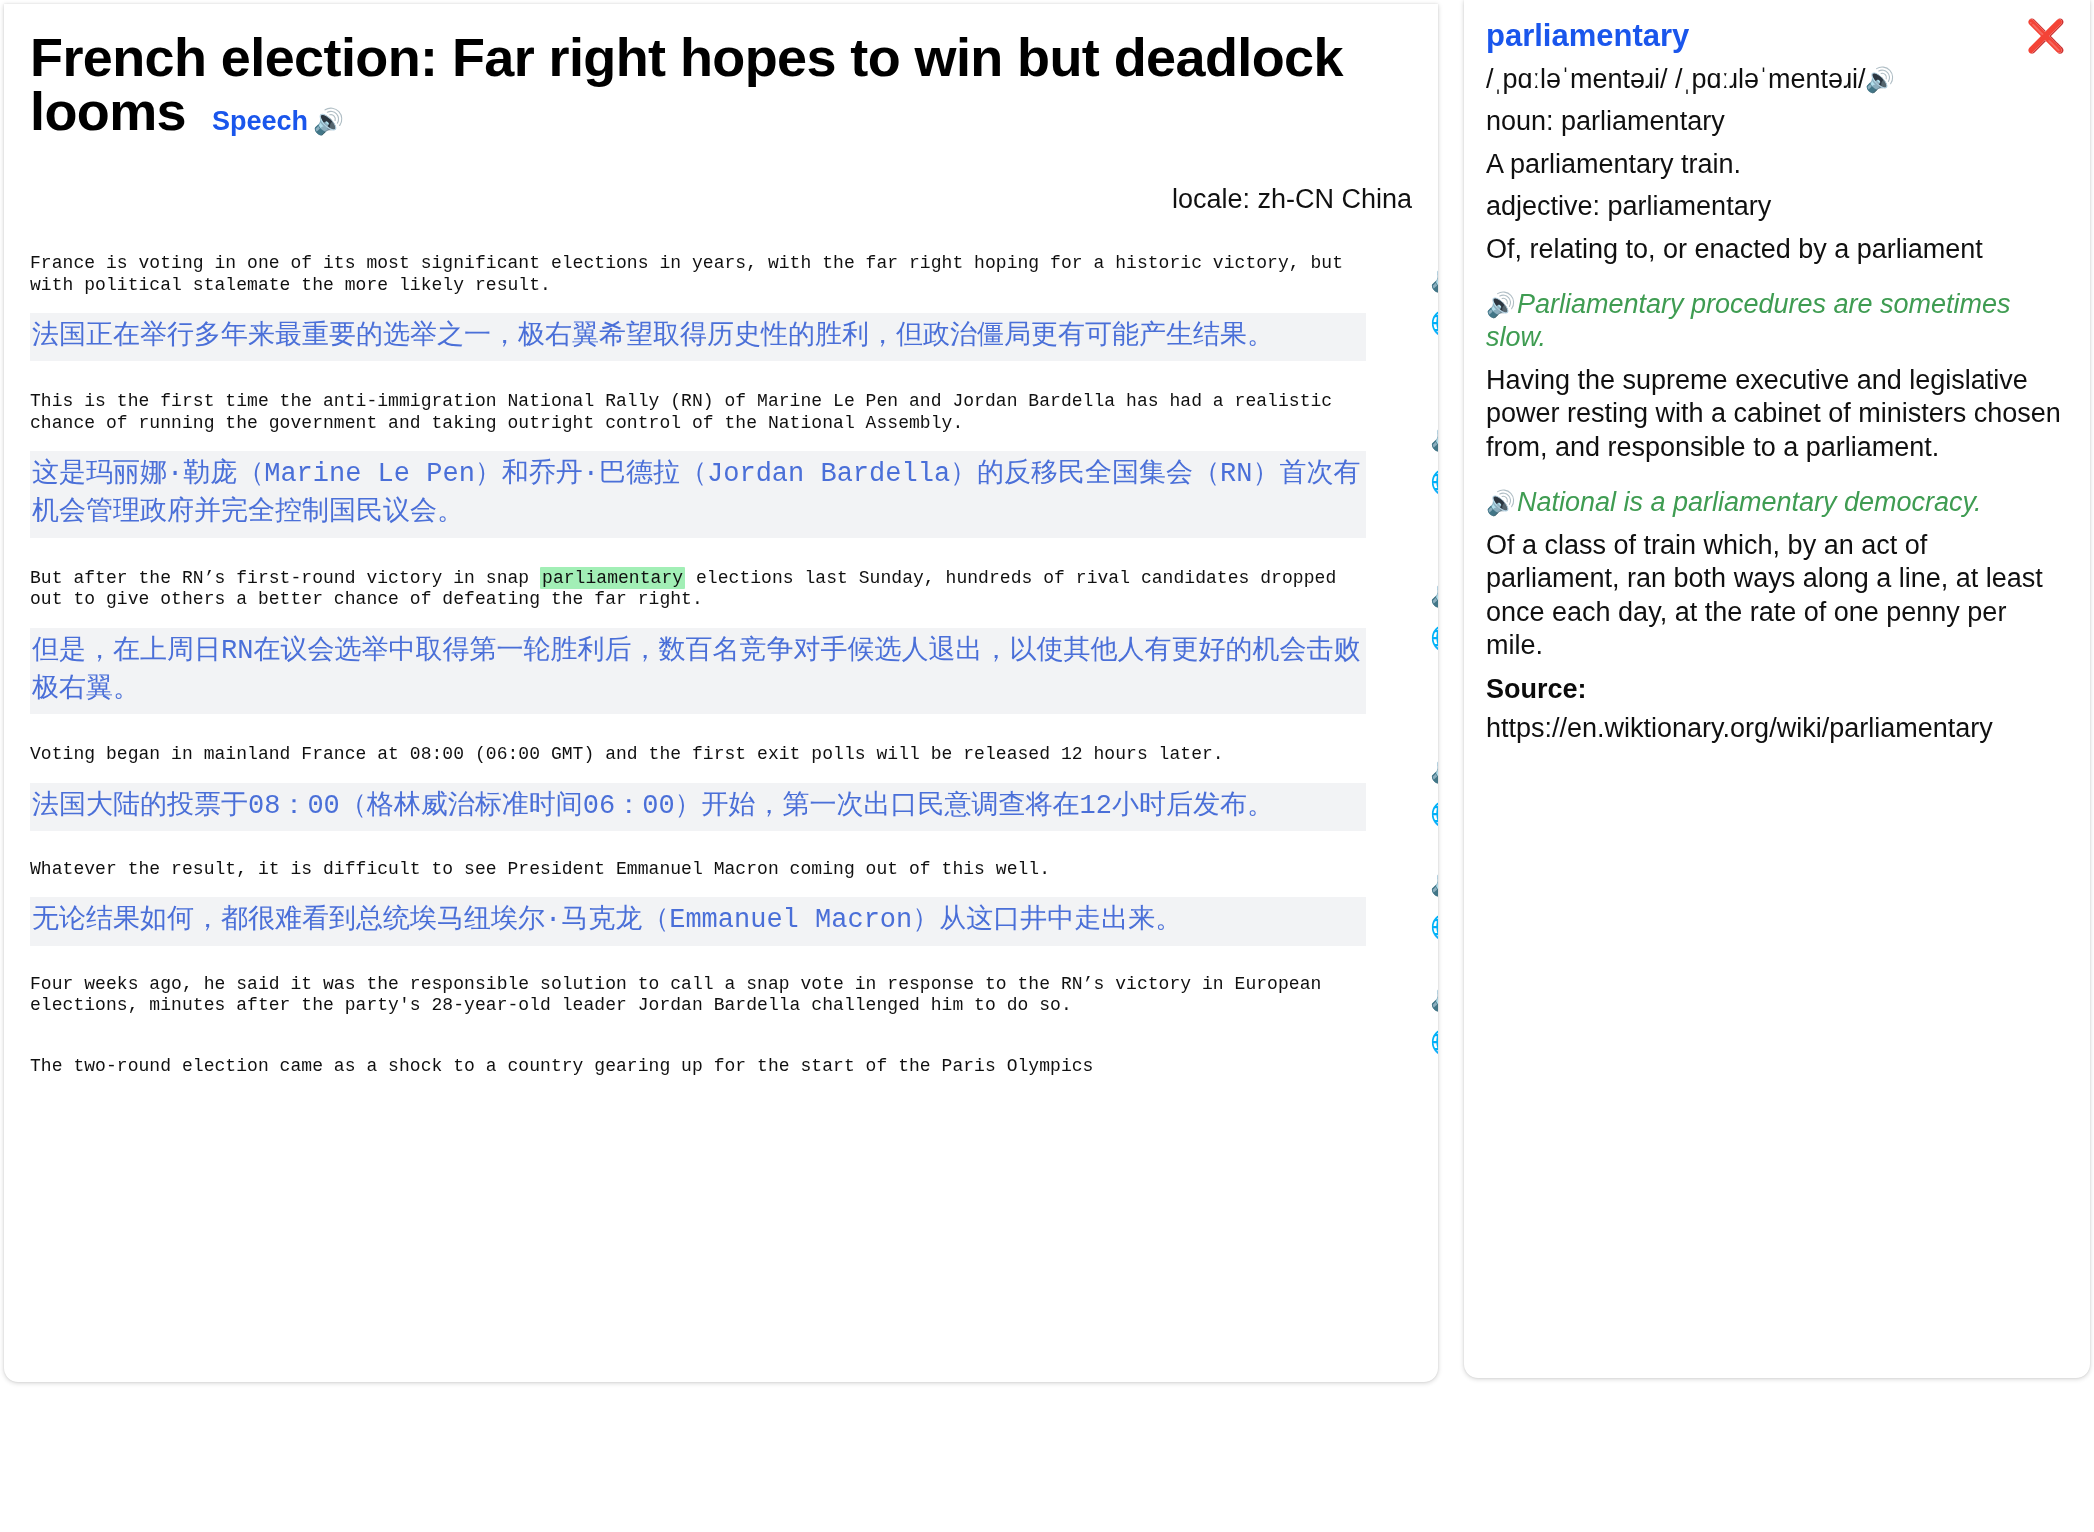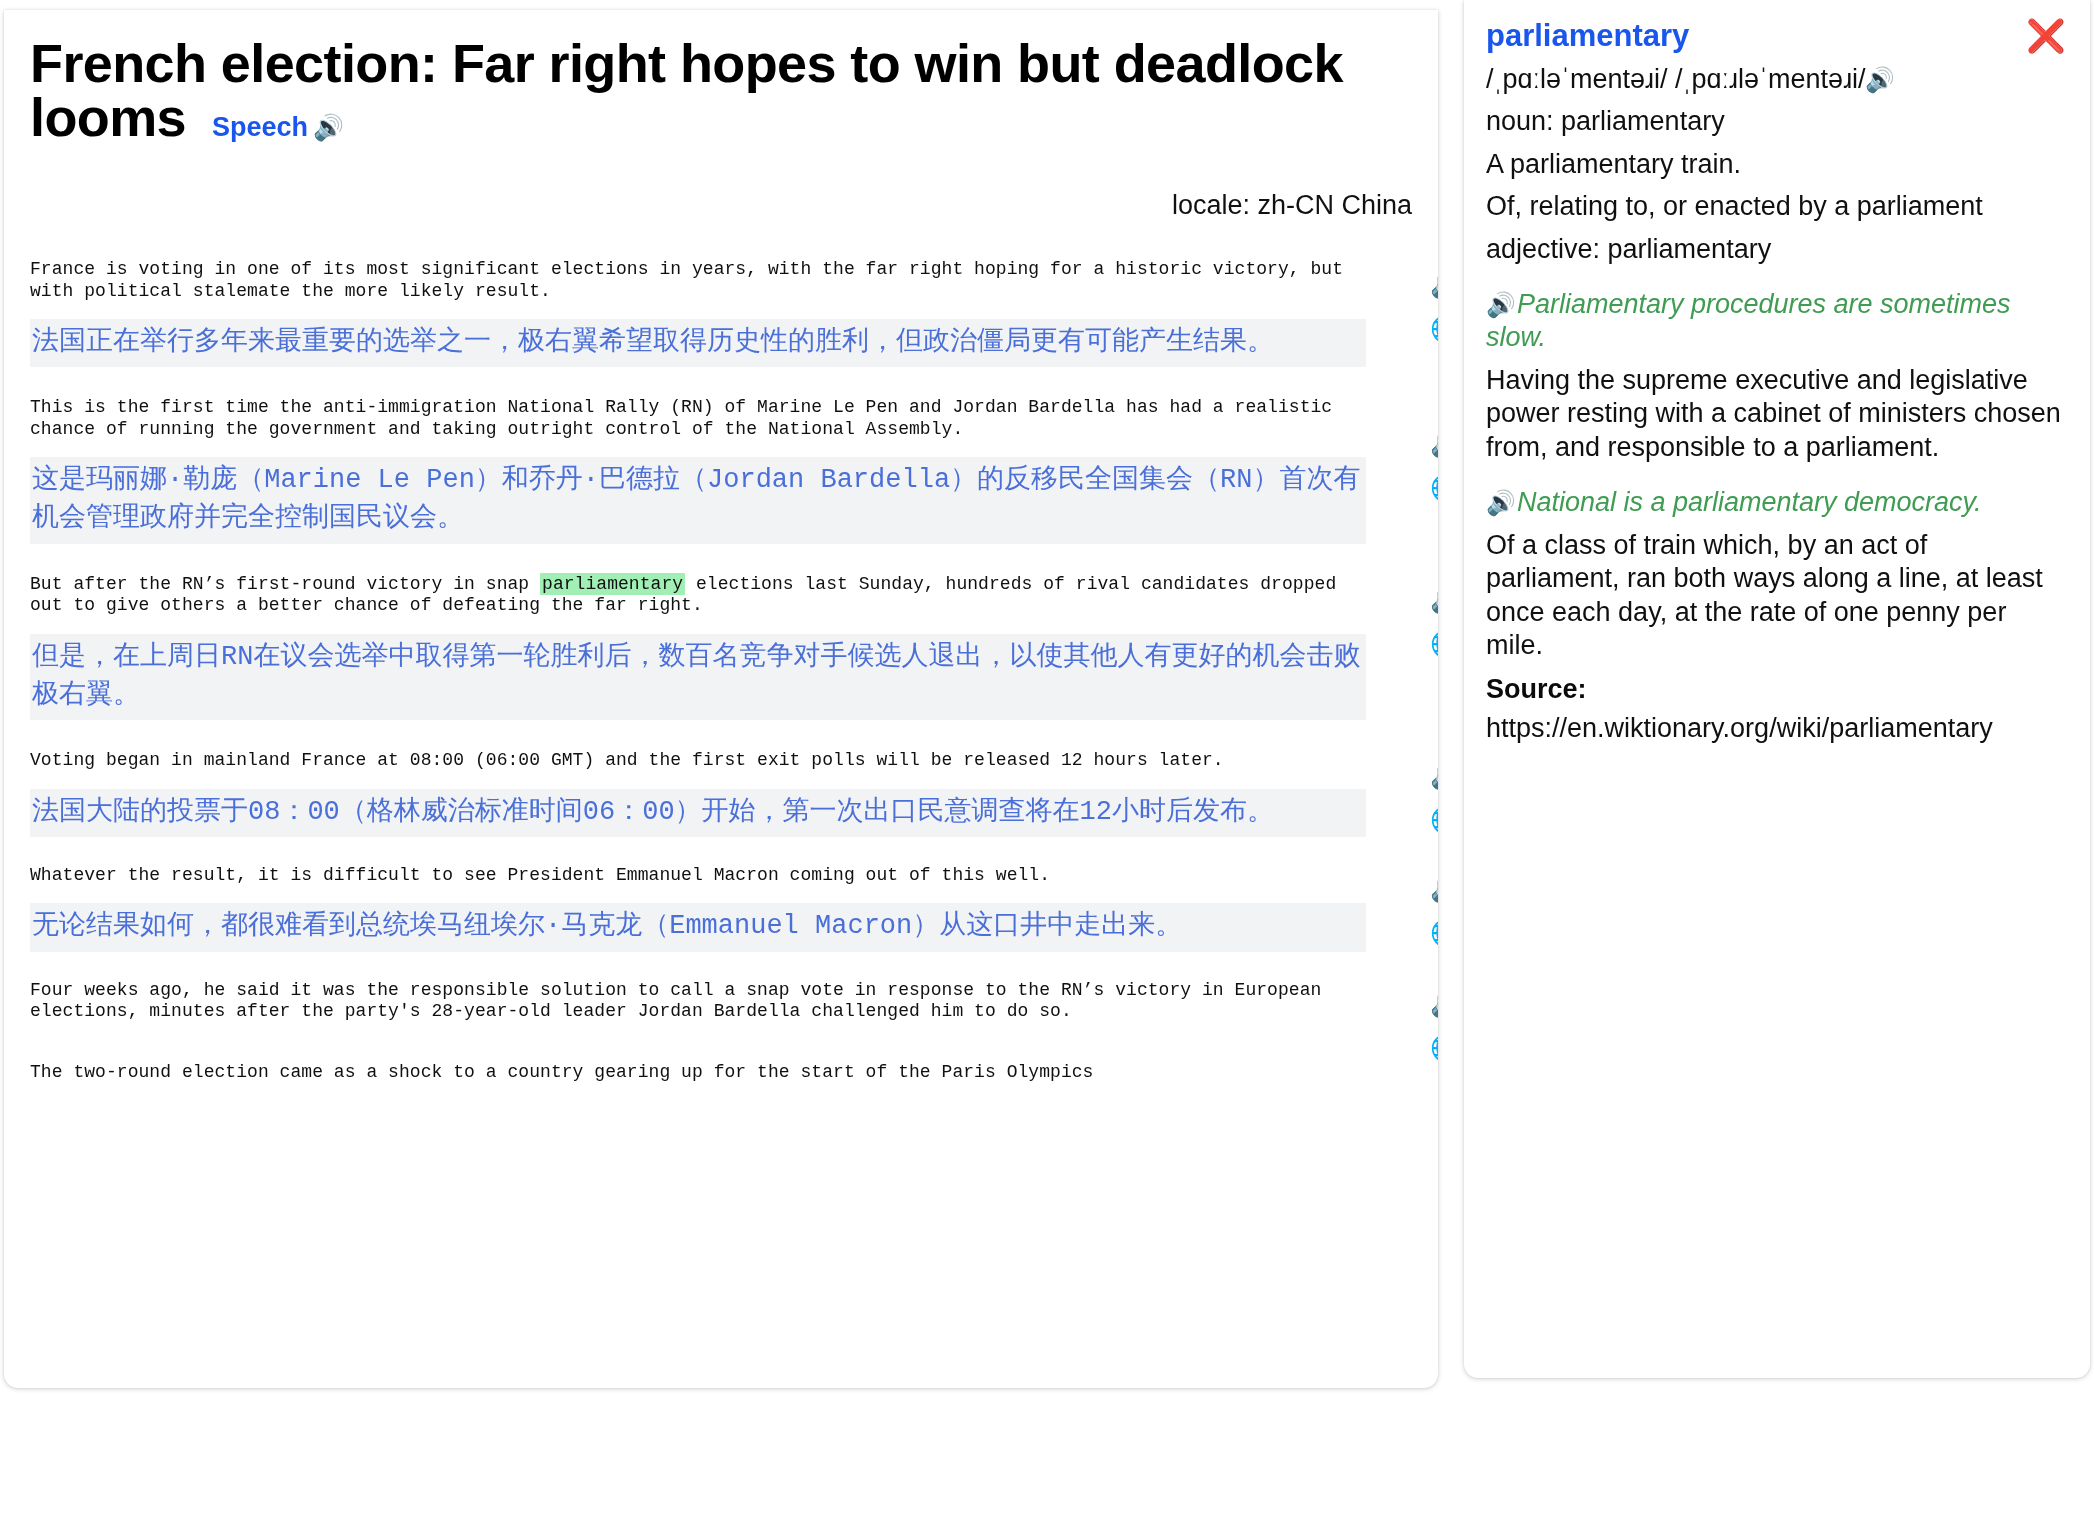--- a/index.html
+++ b/index.html
@@ -18,21 +18,21 @@
   .page {
     position: relative;
     width: 2094px;
     height: 1532px;
     background: #ffffff;
   }
 
   .article-card {
     position: absolute;
     left: 4px;
-    top: 10px;
+    top: 4px;
     width: 1434px;
     height: 1378px;
     background: #ffffff;
     border-radius: 0 0 14px 14px;
     box-shadow: 0 1px 5px rgba(0,0,0,0.18), 0 0 2px rgba(0,0,0,0.10);
     overflow: hidden;
   }
 
   .article-inner {
     position: relative;
@@ -270,22 +270,22 @@
 
       <div class="dict-head">
         <div class="dict-word">parliamentary</div>
         <div class="dict-close">❌</div>
       </div>
 
       <div class="dict-line ipa-line"><span>/ˌpɑːləˈmentəɹi/  /ˌpɑːɹləˈmentəɹi/</span><span class="spk">🔊</span></div>
 
       <div class="dict-line">noun: parliamentary</div>
       <div class="dict-line">A parliamentary train.</div>
+      <div class="dict-line">adjective: parliamentary</div>
       <div class="dict-line">Of, relating to, or enacted by a parliament</div>
-      <div class="dict-line">adjective: parliamentary</div>
 
       <div class="dict-example"><span class="spk">🔊</span><span>Parliamentary procedures are sometimes slow.</span></div>
 
       <div class="dict-line">Having the supreme executive and legislative power resting with a cabinet of ministers chosen from, and responsible to a parliament.</div>
 
       <div class="dict-example"><span class="spk">🔊</span><span>National is a parliamentary democracy.</span></div>
 
       <div class="dict-line">Of a class of train which, by an act of parliament, ran both ways along a line, at least once each day, at the rate of one penny per mile.</div>
 
       <div class="dict-source-label">Source:</div>

